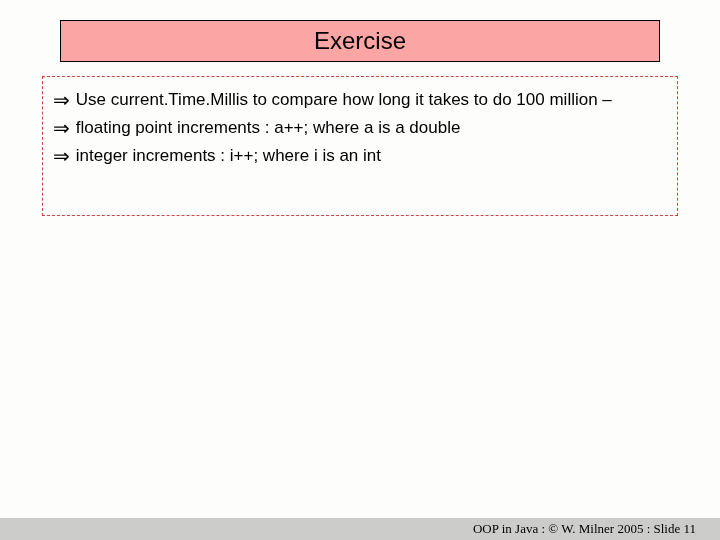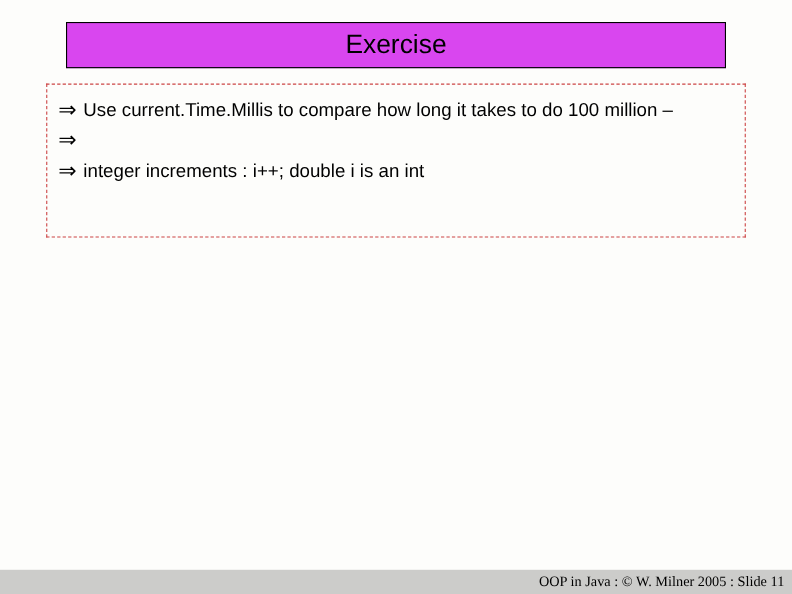--- a/index.html
+++ b/index.html
@@ -11,21 +11,21 @@
       position: relative;
       overflow: hidden;
     }
     .title-box {
       position: absolute;
       left: 60px;
       top: 20px;
       width: 600px;
       height: 42px;
       border: 1.5px solid #000;
-      background: #d946ef;
+      background: #fca5a5;
       display: flex;
       align-items: center;
       justify-content: center;
     }
     .title-text {
       font-size: 24px;
       color: #000;
       font-weight: normal;
     }
     .content-box {
@@ -59,21 +59,21 @@
     .footer-bar {
       position: absolute;
       left: 0;
       right: 0;
       bottom: 0;
       height: 22px;
       background: #ccccca;
       display: flex;
       align-items: center;
       justify-content: flex-end;
-      padding-right: 7px;
+      padding-right: 24px;
     }
     .footer-text {
       font-family: "Times New Roman", Times, serif;
       font-size: 13px;
       color: #000;
     }
   </style>
 </head>
 <body>
 
@@ -81,22 +81,23 @@
   <span class="title-text">Exercise</span>
 </div>
 
 <div class="content-box">
   <div class="bullet-item">
     <span class="bullet-arrow">⇒</span>
     <span class="bullet-text">Use current.Time.Millis to compare how long it takes to do 100 million –</span>
   </div>
   <div class="bullet-item">
     <span class="bullet-arrow">⇒</span>
+    <span class="bullet-text">floating point increments : a++; where a is a double</span>
   </div>
   <div class="bullet-item">
     <span class="bullet-arrow">⇒</span>
-    <span class="bullet-text">integer increments : i++; double i is an int</span>
+    <span class="bullet-text">integer increments : i++; where i is an int</span>
   </div>
 </div>
 
 <div class="footer-bar">
   <span class="footer-text">OOP in Java : © W. Milner 2005 : Slide 11</span>
 </div>
 
 </body></html>

